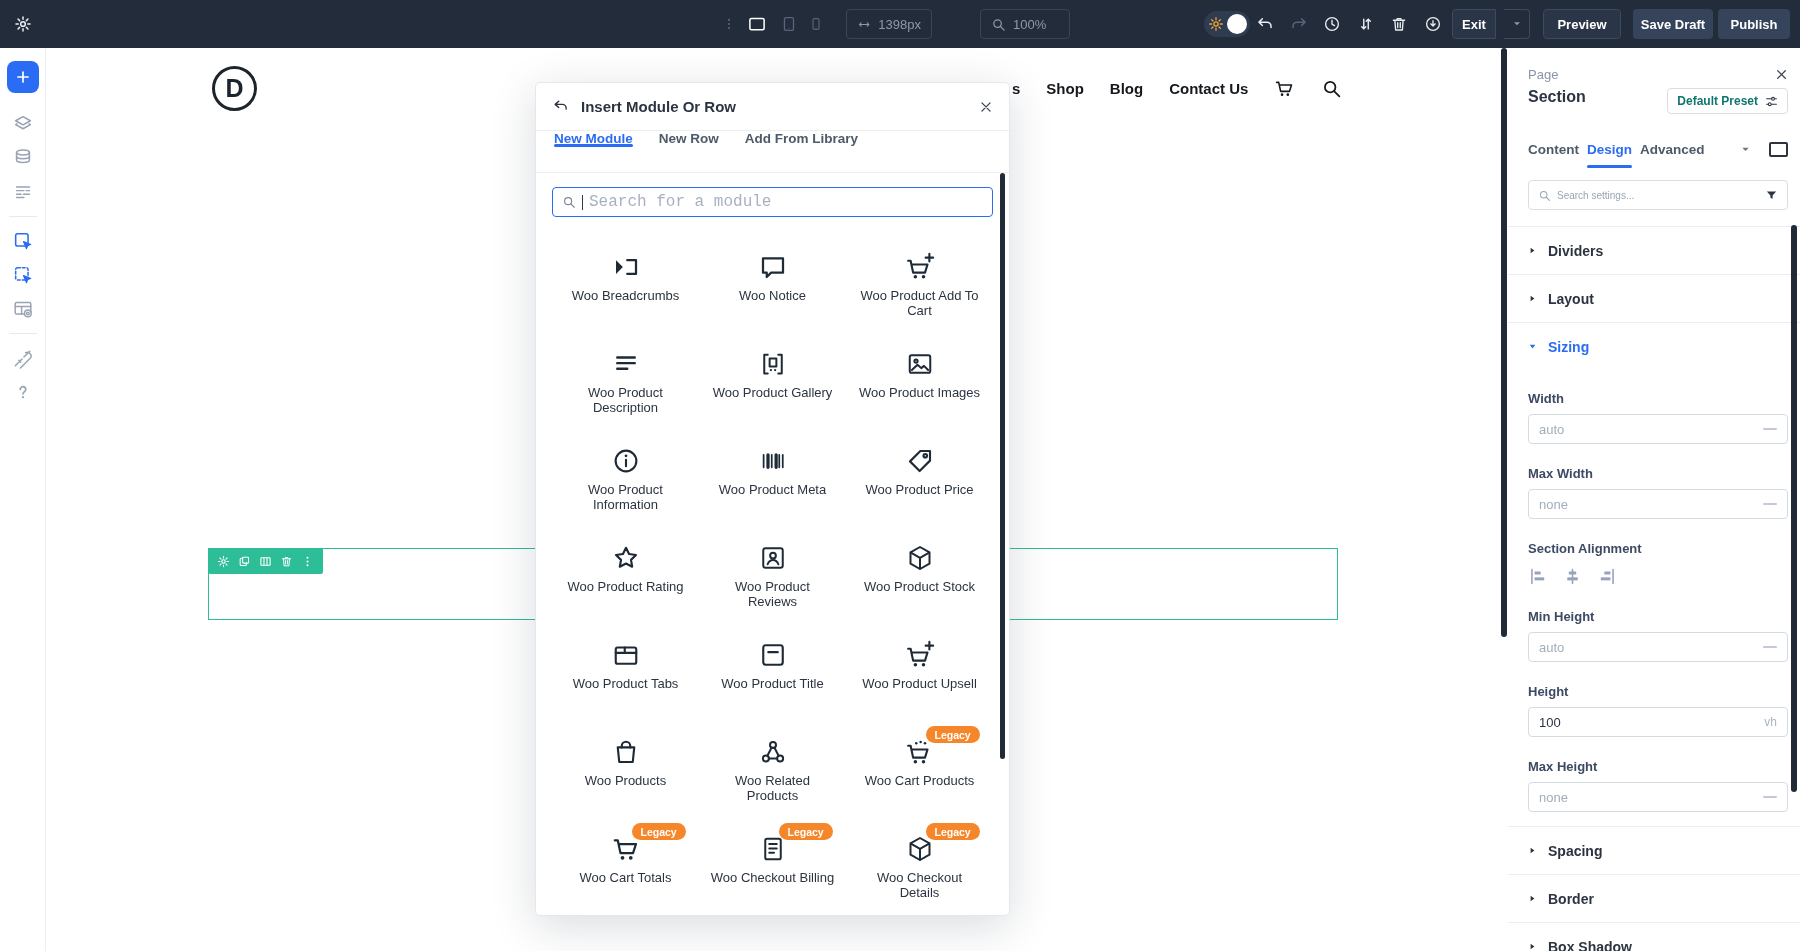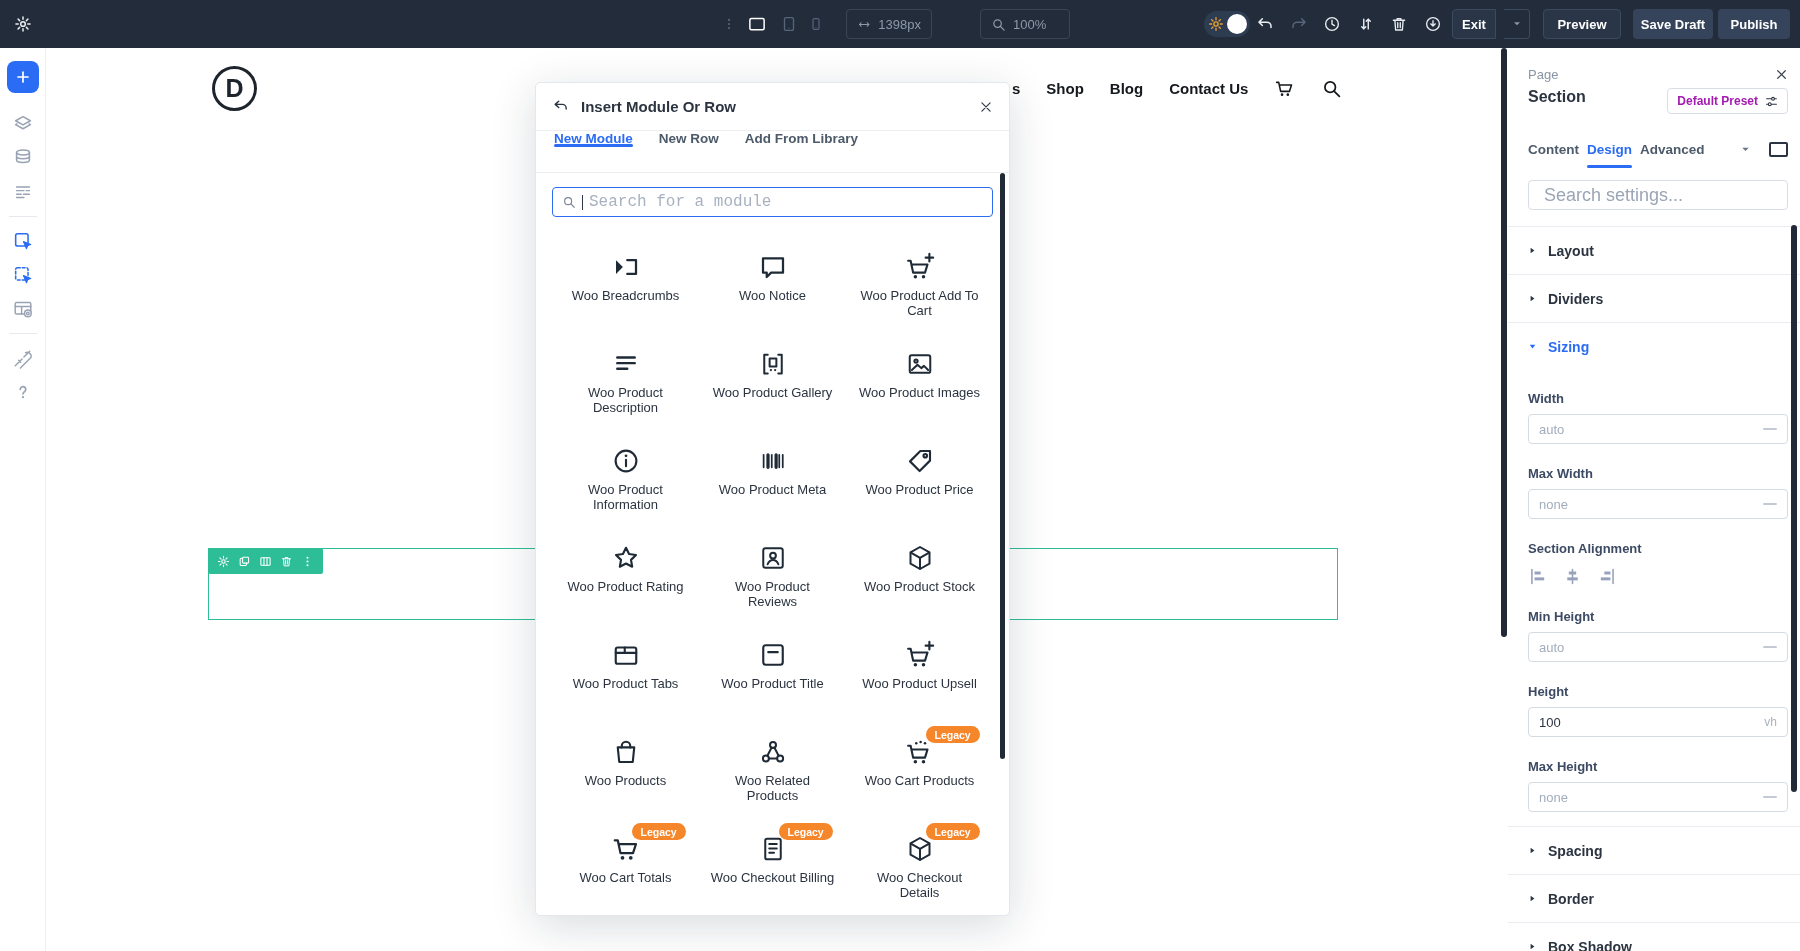--- a/index.html
+++ b/index.html
@@ -75,32 +75,32 @@
     padding:2.5px 9px;border-radius:10px;white-space:nowrap}
 
   
   .panel{position:absolute;left:1508px;top:48px;width:292px;height:903px;background:#fff;padding:14px 12px 0 20px}
   .p-row1{display:flex;align-items:center;height:24px}
   .p-crumb{font-size:13px;color:#8a95a5}
   .p-close{margin-left:auto;width:13px;height:13px;color:#39434f;cursor:pointer}
   .p-row2{display:flex;align-items:flex-start;height:40px;margin-top:2px}
   .p-title{font-size:16px;font-weight:700;color:#2b3440}
   .p-preset{margin-left:auto;height:26px;border:1px solid #d9dee5;border-radius:4px;display:flex;align-items:center;
-    gap:7px;padding:0 9px;font-size:12px;font-weight:600;color:#a21caf;cursor:pointer}
+    gap:7px;padding:0 9px;font-size:12px;font-weight:600;color:#0f766e;cursor:pointer}
   .p-preset .pr-ic{width:13px;height:13px;color:#2b3440}
   .p-tabs{display:flex;align-items:center;gap:8px;height:38px;margin-top:2px}
   .p-tab{font-size:13.5px;font-weight:600;color:#4d5a6a;cursor:pointer;position:relative;height:100%;display:flex;align-items:center}
   .p-tab.active{color:#2b6cf4}
   .p-tab.active::after{content:"";position:absolute;left:0;right:0;bottom:0;height:3px;background:#2b6cf4;border-radius:2px}
   .p-tabcaret{margin-left:auto;width:11px;height:11px;color:#6b7686;cursor:pointer}
   .p-preview-ic{width:19px;height:15px;border:2px solid #2b3440;border-radius:2px;margin-left:10px;cursor:pointer}
   .p-search{margin-top:12px;height:30px;border:1px solid #d9dee5;border-radius:4px;display:flex;align-items:center;
     padding:0 9px;gap:6px}
   .p-search .s-ic{width:13px;height:13px;color:#9aa5b5}
-  .p-search input{border:none;outline:none;flex:1;font-size:18px;color:#a16207;font-family:inherit}
+  .p-search input{border:none;outline:none;flex:1;font-size:10px;color:#a16207;font-family:inherit}
   .p-search input::placeholder{color:#9aa5b5}
   .p-search .funnel{width:13px;height:13px;color:#2b3440;cursor:pointer}
   .p-list{margin:16px -12px 0 -20px}
   .acc-row{height:48px;display:flex;align-items:center;gap:11px;padding:0 12px 0 20px;border-top:1px solid #e9ecf0;cursor:pointer}
   .acc-tri{width:9px;height:9px;color:#2b3440}
   .acc-row.open .acc-tri{color:#2b6cf4}
   .acc-label{font-size:14px;font-weight:700;color:#2b3440}
   .acc-row.open .acc-label{color:#2b6cf4}
   .sizing-body{padding:4px 12px 14px 20px}
   .f-label{margin-top:22px;font-size:13px;font-weight:600;color:#3c4a63}
@@ -633,29 +633,29 @@
           </svg>
         </span>
     </div>
     <div class="p-list" id="p-list">
         <div class="acc-row">
           <span class="acc-tri">
             <svg viewBox="0 0 24 24" fill="none" stroke="currentColor" stroke-width="1.7" stroke-linecap="round" stroke-linejoin="round">
               <path d="M7 4.5l10 7.5-10 7.5z" fill="currentColor" stroke="none"></path>
             </svg>
           </span>
-          <span class="acc-label">Layout</span>
+          <span class="acc-label">Dividers</span>
         </div>
         <div class="acc-row">
           <span class="acc-tri">
             <svg viewBox="0 0 24 24" fill="none" stroke="currentColor" stroke-width="1.7" stroke-linecap="round" stroke-linejoin="round">
               <path d="M7 4.5l10 7.5-10 7.5z" fill="currentColor" stroke="none"></path>
             </svg>
           </span>
-          <span class="acc-label">Dividers</span>
+          <span class="acc-label">Layout</span>
         </div>
         <div class="acc-row open">
           <span class="acc-tri">
             <svg viewBox="0 0 24 24" fill="none" stroke="currentColor" stroke-width="1.7" stroke-linecap="round" stroke-linejoin="round">
               <path d="M4.5 7l7.5 10L19.5 7z" fill="currentColor" stroke="none"></path>
             </svg>
           </span>
           <span class="acc-label">Sizing</span>
         </div>
         <div class="sizing-body">

